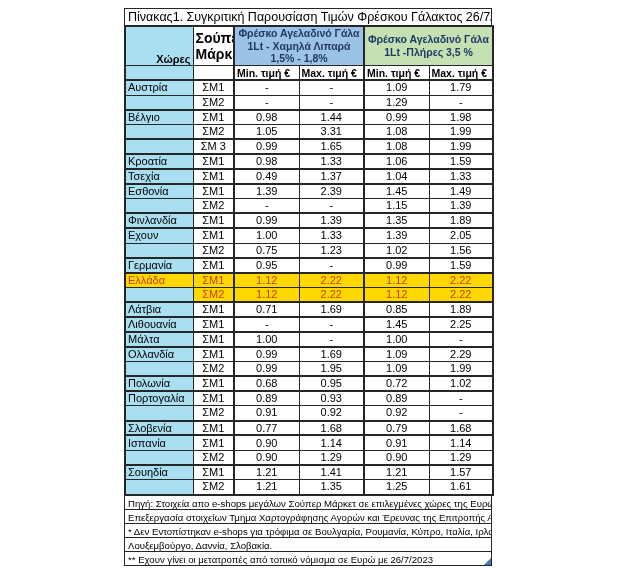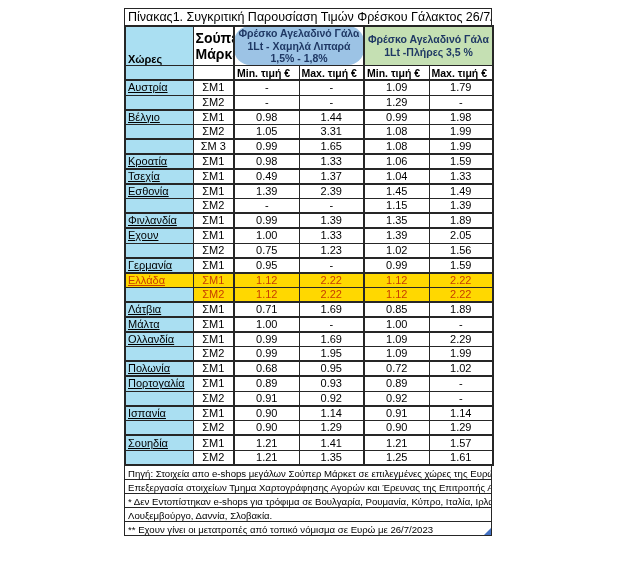--- a/index.html
+++ b/index.html
@@ -35,41 +35,41 @@
     box-sizing:border-box;
     padding:0 2px;
     overflow:hidden;
     white-space:nowrap;
   }
   tr.h1{height:32px;}
   tr.h2{height:15px;margin-top:44px;}
   tr.h1 th{white-space:normal;}
   .blu{background:var(--light_blue);}
   .ylw{background:var(--highlight_yellow);color:var(--highlight_text);}
-  .grp-low{background:var(--blue_header);border-radius:16px;}
+  .grp-low{background:var(--blue_header);}
   .grp-full{background:var(--green_header);}
   .grp{
     font-size:10.5px;font-weight:bold;color:var(--header_text);
     text-align:center;line-height:1.2;white-space:normal;
   }
   th.h-countries{
-    font-size:11px;font-weight:bold;text-align:left;vertical-align:bottom;
+    font-size:11px;font-weight:bold;text-align:right;vertical-align:bottom;
     padding-left:3px;color:#000;
   }
   th.h-sm{
     font-size:14px;font-weight:bold;text-align:left;vertical-align:middle;
     padding-left:3px;white-space:normal;line-height:1.15;color:#000;
   }
   th.minmax{
     font-size:10.5px;font-weight:bold;text-align:left;padding-left:2px;color:#000;
   }
   .sep-r{border-right-width:2px !important;}
   tbody tr{height:14.8px;}
   tbody td{font-size:11px;line-height:1;}
-  td.c-country{text-align:left;padding-left:3px;text-decoration:underline;}
+  td.c-country{text-align:left;padding-left:3px;}
   td.c-sm{text-align:center;padding-left:3px;}
   td.c-val{text-align:center;}
   tr.gs td{border-top-width:2px;}
 
   .notes{width:368px;}
   .note{
     box-sizing:border-box;
     border:1px solid var(--border_color);
     margin-top:-1px;
     height:15px;line-height:13px;
@@ -241,20 +241,28 @@
         </tr>
         <tr class="gs">
           <td class="c-country blu">Λάτβια</td>
           <td class="c-sm sep-r">ΣΜ1</td>
           <td class="c-val">0.71</td>
           <td class="c-val sep-r">1.69</td>
           <td class="c-val">0.85</td>
           <td class="c-val">1.89</td>
         </tr>
         <tr class="gs">
+          <td class="c-country blu">Λιθουανία</td>
+          <td class="c-sm sep-r">ΣΜ1</td>
+          <td class="c-val">-</td>
+          <td class="c-val sep-r">-</td>
+          <td class="c-val">1.45</td>
+          <td class="c-val">2.25</td>
+        </tr>
+        <tr class="gs">
           <td class="c-country blu">Μάλτα</td>
           <td class="c-sm sep-r">ΣΜ1</td>
           <td class="c-val">1.00</td>
           <td class="c-val sep-r">-</td>
           <td class="c-val">1.00</td>
           <td class="c-val">-</td>
         </tr>
         <tr class="gs">
           <td class="c-country blu">Ολλανδία</td>
           <td class="c-sm sep-r">ΣΜ1</td>
@@ -287,20 +295,28 @@
           <td class="c-val">0.89</td>
           <td class="c-val">-</td>
         </tr>
         <tr>
           <td class="c-country blu"></td>
           <td class="c-sm sep-r">ΣΜ2</td>
           <td class="c-val">0.91</td>
           <td class="c-val sep-r">0.92</td>
           <td class="c-val">0.92</td>
           <td class="c-val">-</td>
+        </tr>
+        <tr class="gs">
+          <td class="c-country blu">Σλοβενία</td>
+          <td class="c-sm sep-r">ΣΜ1</td>
+          <td class="c-val">0.77</td>
+          <td class="c-val sep-r">1.68</td>
+          <td class="c-val">0.79</td>
+          <td class="c-val">1.68</td>
         </tr>
         <tr class="gs">
           <td class="c-country blu">Ισπανία</td>
           <td class="c-sm sep-r">ΣΜ1</td>
           <td class="c-val">0.90</td>
           <td class="c-val sep-r">1.14</td>
           <td class="c-val">0.91</td>
           <td class="c-val">1.14</td>
         </tr>
         <tr>

